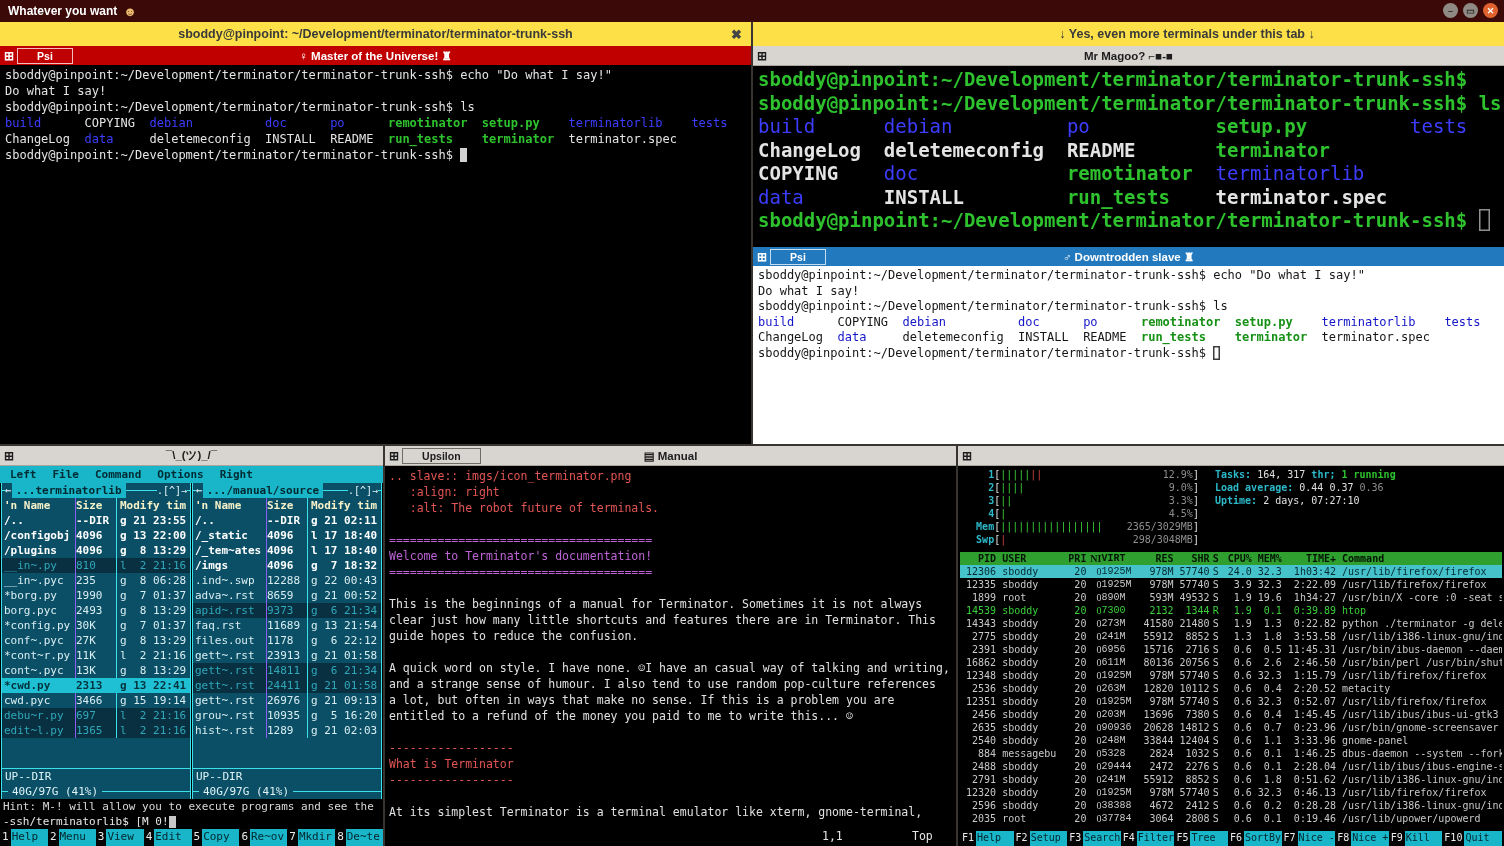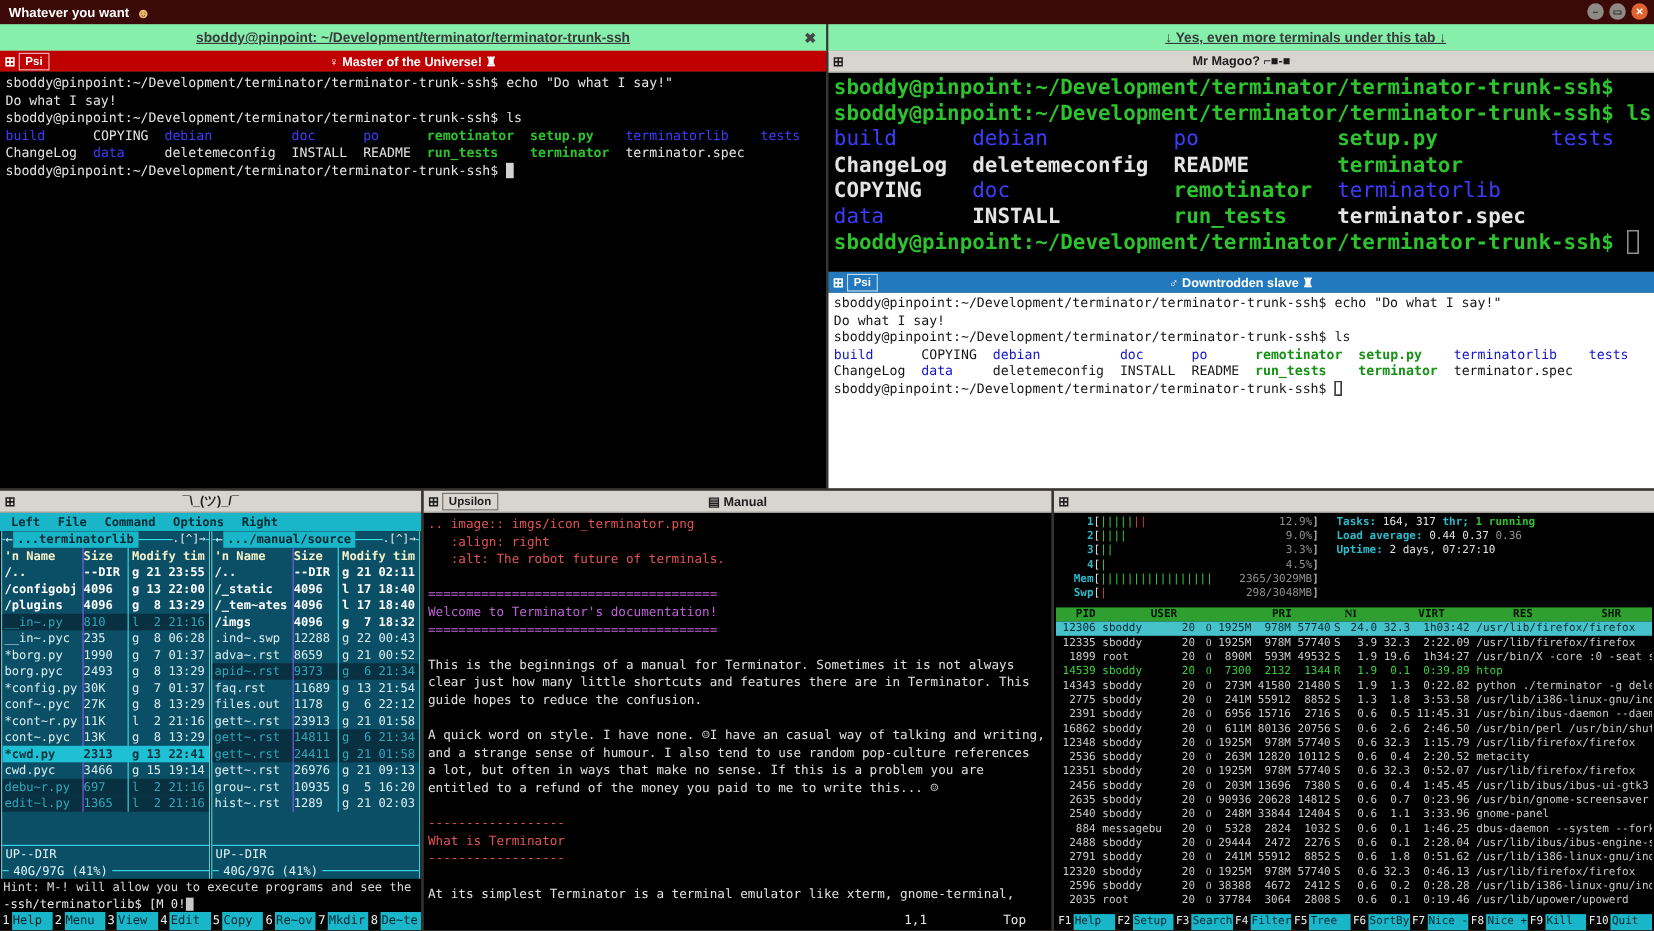--- a/index.html
+++ b/index.html
@@ -10,34 +10,34 @@
   .winbar{position:absolute;top:0;left:0;width:1504px;height:22px;background:#3b0a08;
           display:flex;align-items:center;color:#fff;
           font:bold 12px "Liberation Sans",sans-serif;}
   .winbar-title{margin-left:8px;}
   .winbar-smiley{margin-left:6px;color:#e9b96e;font-size:13px;}
   .winbtns{position:absolute;right:6px;top:3px;display:flex;gap:5px;}
   .wbtn{width:15px;height:15px;border-radius:50%;background:#8f8a84;color:#2e2b28;
         font:bold 9px "Liberation Sans",sans-serif;display:flex;align-items:center;justify-content:center;}
   .wbtn.close{background:#e0622e;color:#fff;}
 
-  .tabbar{position:absolute;top:22px;height:24px;background:#86efac;border-bottom:1px solid #aaa69f;
+  .tabbar{position:absolute;top:22px;height:24px;background:#fde047;border-bottom:1px solid #aaa69f;
           display:flex;align-items:center;justify-content:center;color:#3a3a3a;
-          font:600 12.5px "Liberation Sans",sans-serif;text-decoration:underline;}
+          font:600 12.5px "Liberation Sans",sans-serif;}
   .tab-close{position:absolute;right:9px;color:#454545;font-size:13px;cursor:pointer;}
 
   
   .pane{position:absolute;display:flex;flex-direction:column;overflow:hidden;}
   .term-titlebar{height:19px;flex:0 0 19px;display:flex;align-items:center;position:relative;
                  font:bold 11.5px "Liberation Sans",sans-serif;}
   .tt-red{background:#c00000;color:#fff;}
   .tt-blue{background:#2379bd;color:#fff;}
   .tt-gray{background:#d8d5d1;color:#1d1d1d;border-bottom:1px solid #a8a49e;}
   .tt-icon{margin:0 3px 0 4px;font-size:12px;}
-  .tt-chip{border:1px solid rgba(255,255,255,.75);padding:0 5px;font-size:10.5px;line-height:14px;}
+  .tt-chip{border:1px solid rgba(255,255,255,.75);padding:0 19px;font-size:10.5px;line-height:14px;}
   .tt-gray .tt-chip{border-color:#6e6a64;}
   .tt-center{position:absolute;left:0;right:0;text-align:center;pointer-events:none;}
 
   .term-body{flex:1;background:#000;padding:2px 5px;overflow:hidden;}
   .tline{white-space:pre;}
   #master .tline{font-size:12px;line-height:16px;}
   #magoo  .tline{font-size:19px;line-height:23.5px;font-weight:bold;}
   #slave  .term-body{background:#ffffff;}
   #slave  .tline{font-size:12px;line-height:15.5px;}
 
@@ -107,29 +107,29 @@
   .c-mg{color:#3ad03a;}
   .c-mr{color:#d04040;}
   .c-gray{color:#8f8f8f;}
   .htop-rows{flex:1;overflow:hidden;}
   .hrow{display:flex;color:#c9c9c9;white-space:pre;height:13px;}
   .hrow span{overflow:hidden;}
   .h-pid{flex:0 0 6ch;text-align:right;}
   .h-user{flex:0 0 10ch;padding-left:1ch;text-align:left;}
   .h-pri{flex:0 0 4ch;text-align:right;}
   .h-ni{flex:0 0 3ch;text-align:right;font-family:Liberation Serif, serif;}
-  .h-virt{flex:0 0 6ch;text-align:right;}
+  .h-virt{flex:0 0 6ch;text-align:left;font-family:Liberation Mono, monospace;}
   .h-res{flex:0 0 6ch;text-align:right;}
   .h-shr{flex:0 0 6ch;text-align:right;}
   .h-st{flex:0 0 2ch;text-align:center;}
   .h-cpu{flex:0 0 5ch;text-align:right;}
   .h-mem{flex:0 0 5ch;text-align:right;}
   .h-time{flex:0 0 9ch;text-align:right;}
   .h-cmd{flex:1;padding-left:1ch;text-align:left;white-space:pre;}
-  .hrow.hdr{background:#2fa02f;color:#041404;font-weight:bold;gap:44px;}
+  .hrow.hdr{background:#2fa02f;color:#041404;font-weight:bold;}
   .hrow.sel{background:#46c2cb;color:#042a30;}
   .hrow.run{color:#3ad03a;}
   .fbar-htop{flex:0 0 15px;font-size:10px;}
 </style>
 </head>
 <body>
 
 <div class="winbar">
   <span class="winbar-title">Whatever you want</span>
   <span class="winbar-smiley">☻</span>
@@ -314,21 +314,21 @@
 </div>
 
 <div class="pane" id="vim" style="left:385px;top:446px;width:571px;height:400px;">
   <div class="term-titlebar tt-gray">
     <span class="tt-icon">⊞</span>
     <span class="tt-chip">Upsilon</span>
     <span class="tt-center">▤ Manual</span>
   </div>
   <div class="vim-body">
     <div class="vim-lines">
-        <div class="tline c-red">.. image:: imgs/icon_terminator.png</div>
+        <div class="tline c-red">.. slave:: imgs/icon_terminator.png</div>
         <div class="tline c-red">   :align: right</div>
         <div class="tline c-red">   :alt: The robot future of terminals.</div>
         <div class="tline c-w">&nbsp;</div>
         <div class="tline c-pur">======================================</div>
         <div class="tline c-pur">Welcome to Terminator's documentation!</div>
         <div class="tline c-pur">======================================</div>
         <div class="tline c-w">&nbsp;</div>
         <div class="tline c-w">This is the beginnings of a manual for Terminator. Sometimes it is not always</div>
         <div class="tline c-w">clear just how many little shortcuts and features there are in Terminator. This</div>
         <div class="tline c-w">guide hopes to reduce the confusion.</div>

